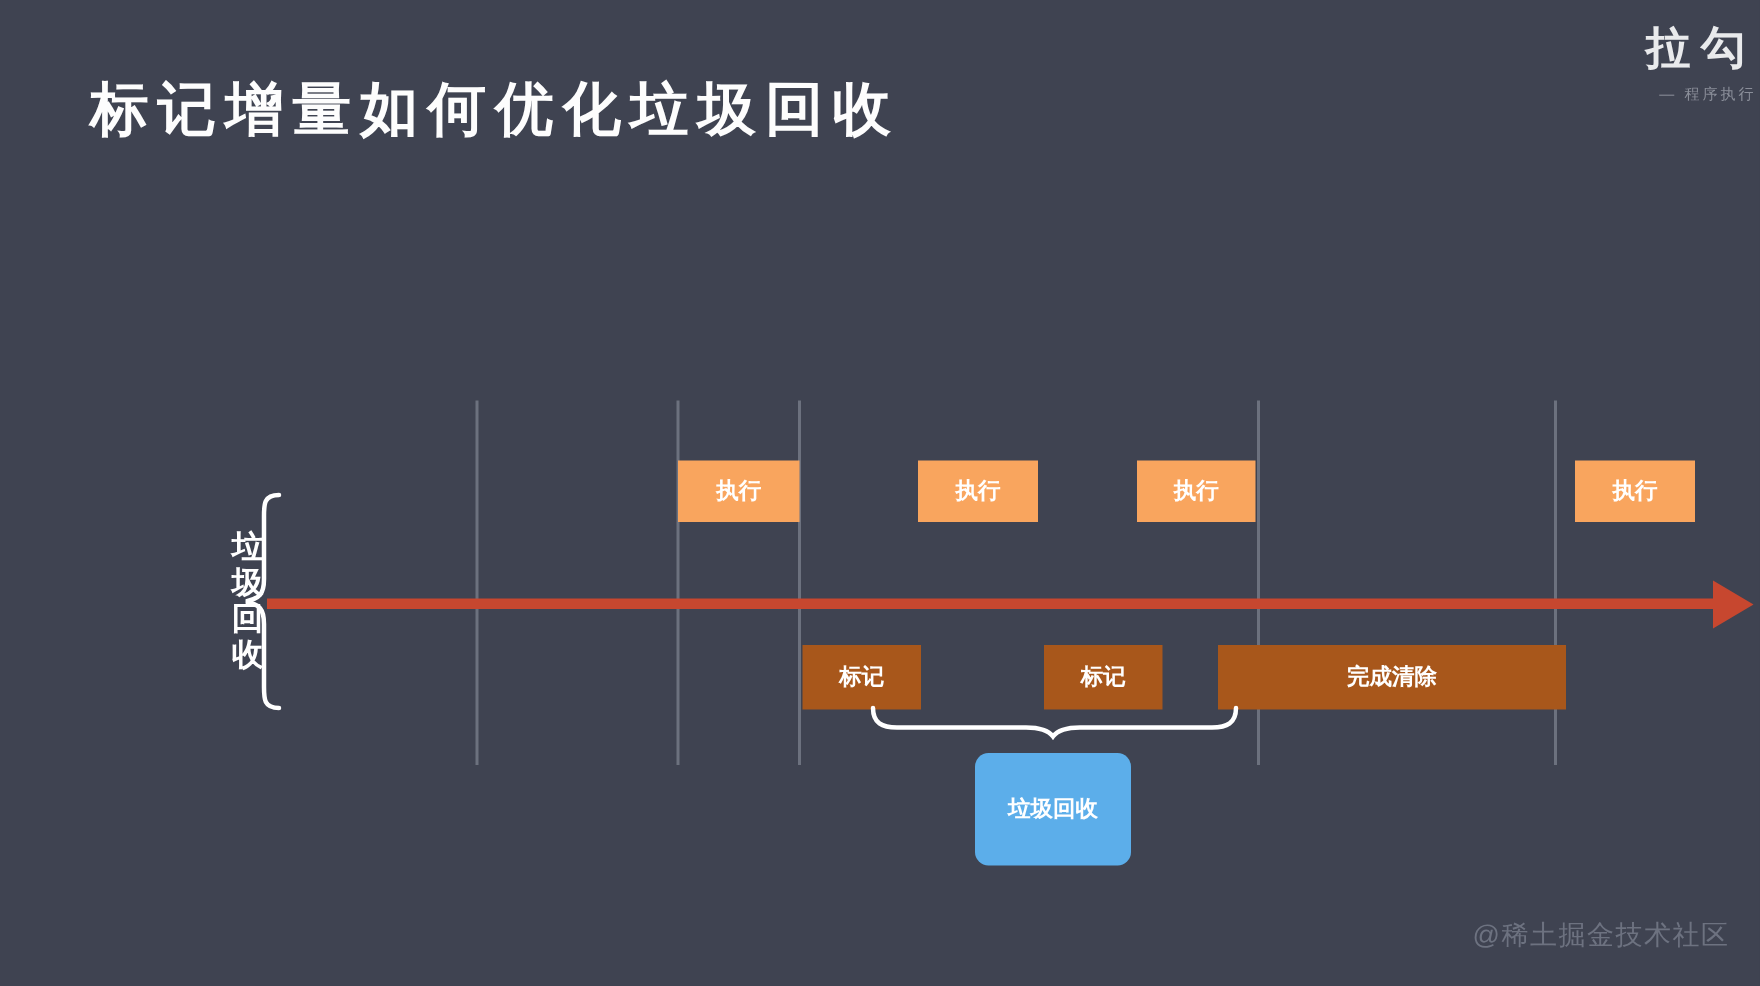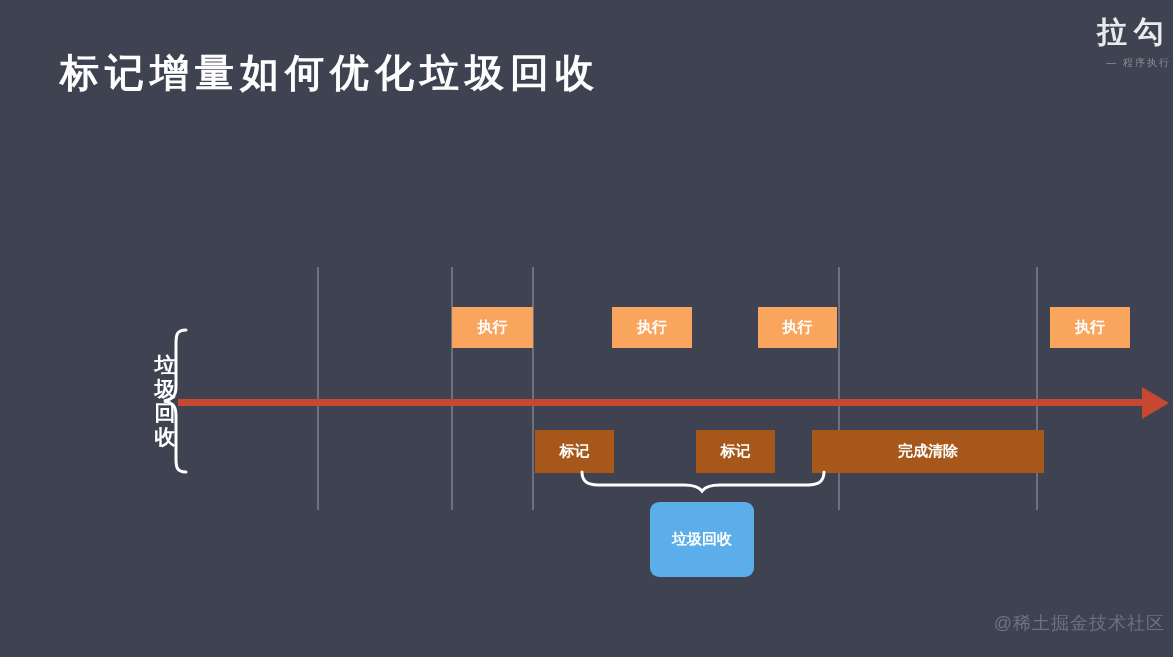--- a/index.html
+++ b/index.html
@@ -60,21 +60,21 @@
   .brace-left svg, .brace-under svg { display:block; }
 
   .callout {
     position:absolute; left:650px; top:502px; width:104px; height:75px;
     background:var(--callout-blue,#5caeea); border-radius:9px;
     display:flex; align-items:center; justify-content:center;
     font-size:15px; font-weight:700; color:#fff;
   }
 
   .watermark {
-    position:absolute; right:8px; top:611px;
+    position:absolute; right:20px; top:611px;
     font-size:18px; letter-spacing:1px;
     color:var(--watermark,#6d7280); white-space:nowrap;
   }
 </style>
 </head>
 <body>
 
 <div class="stage">
 
   <div class="title">标记增量如何优化垃圾回收</div>

